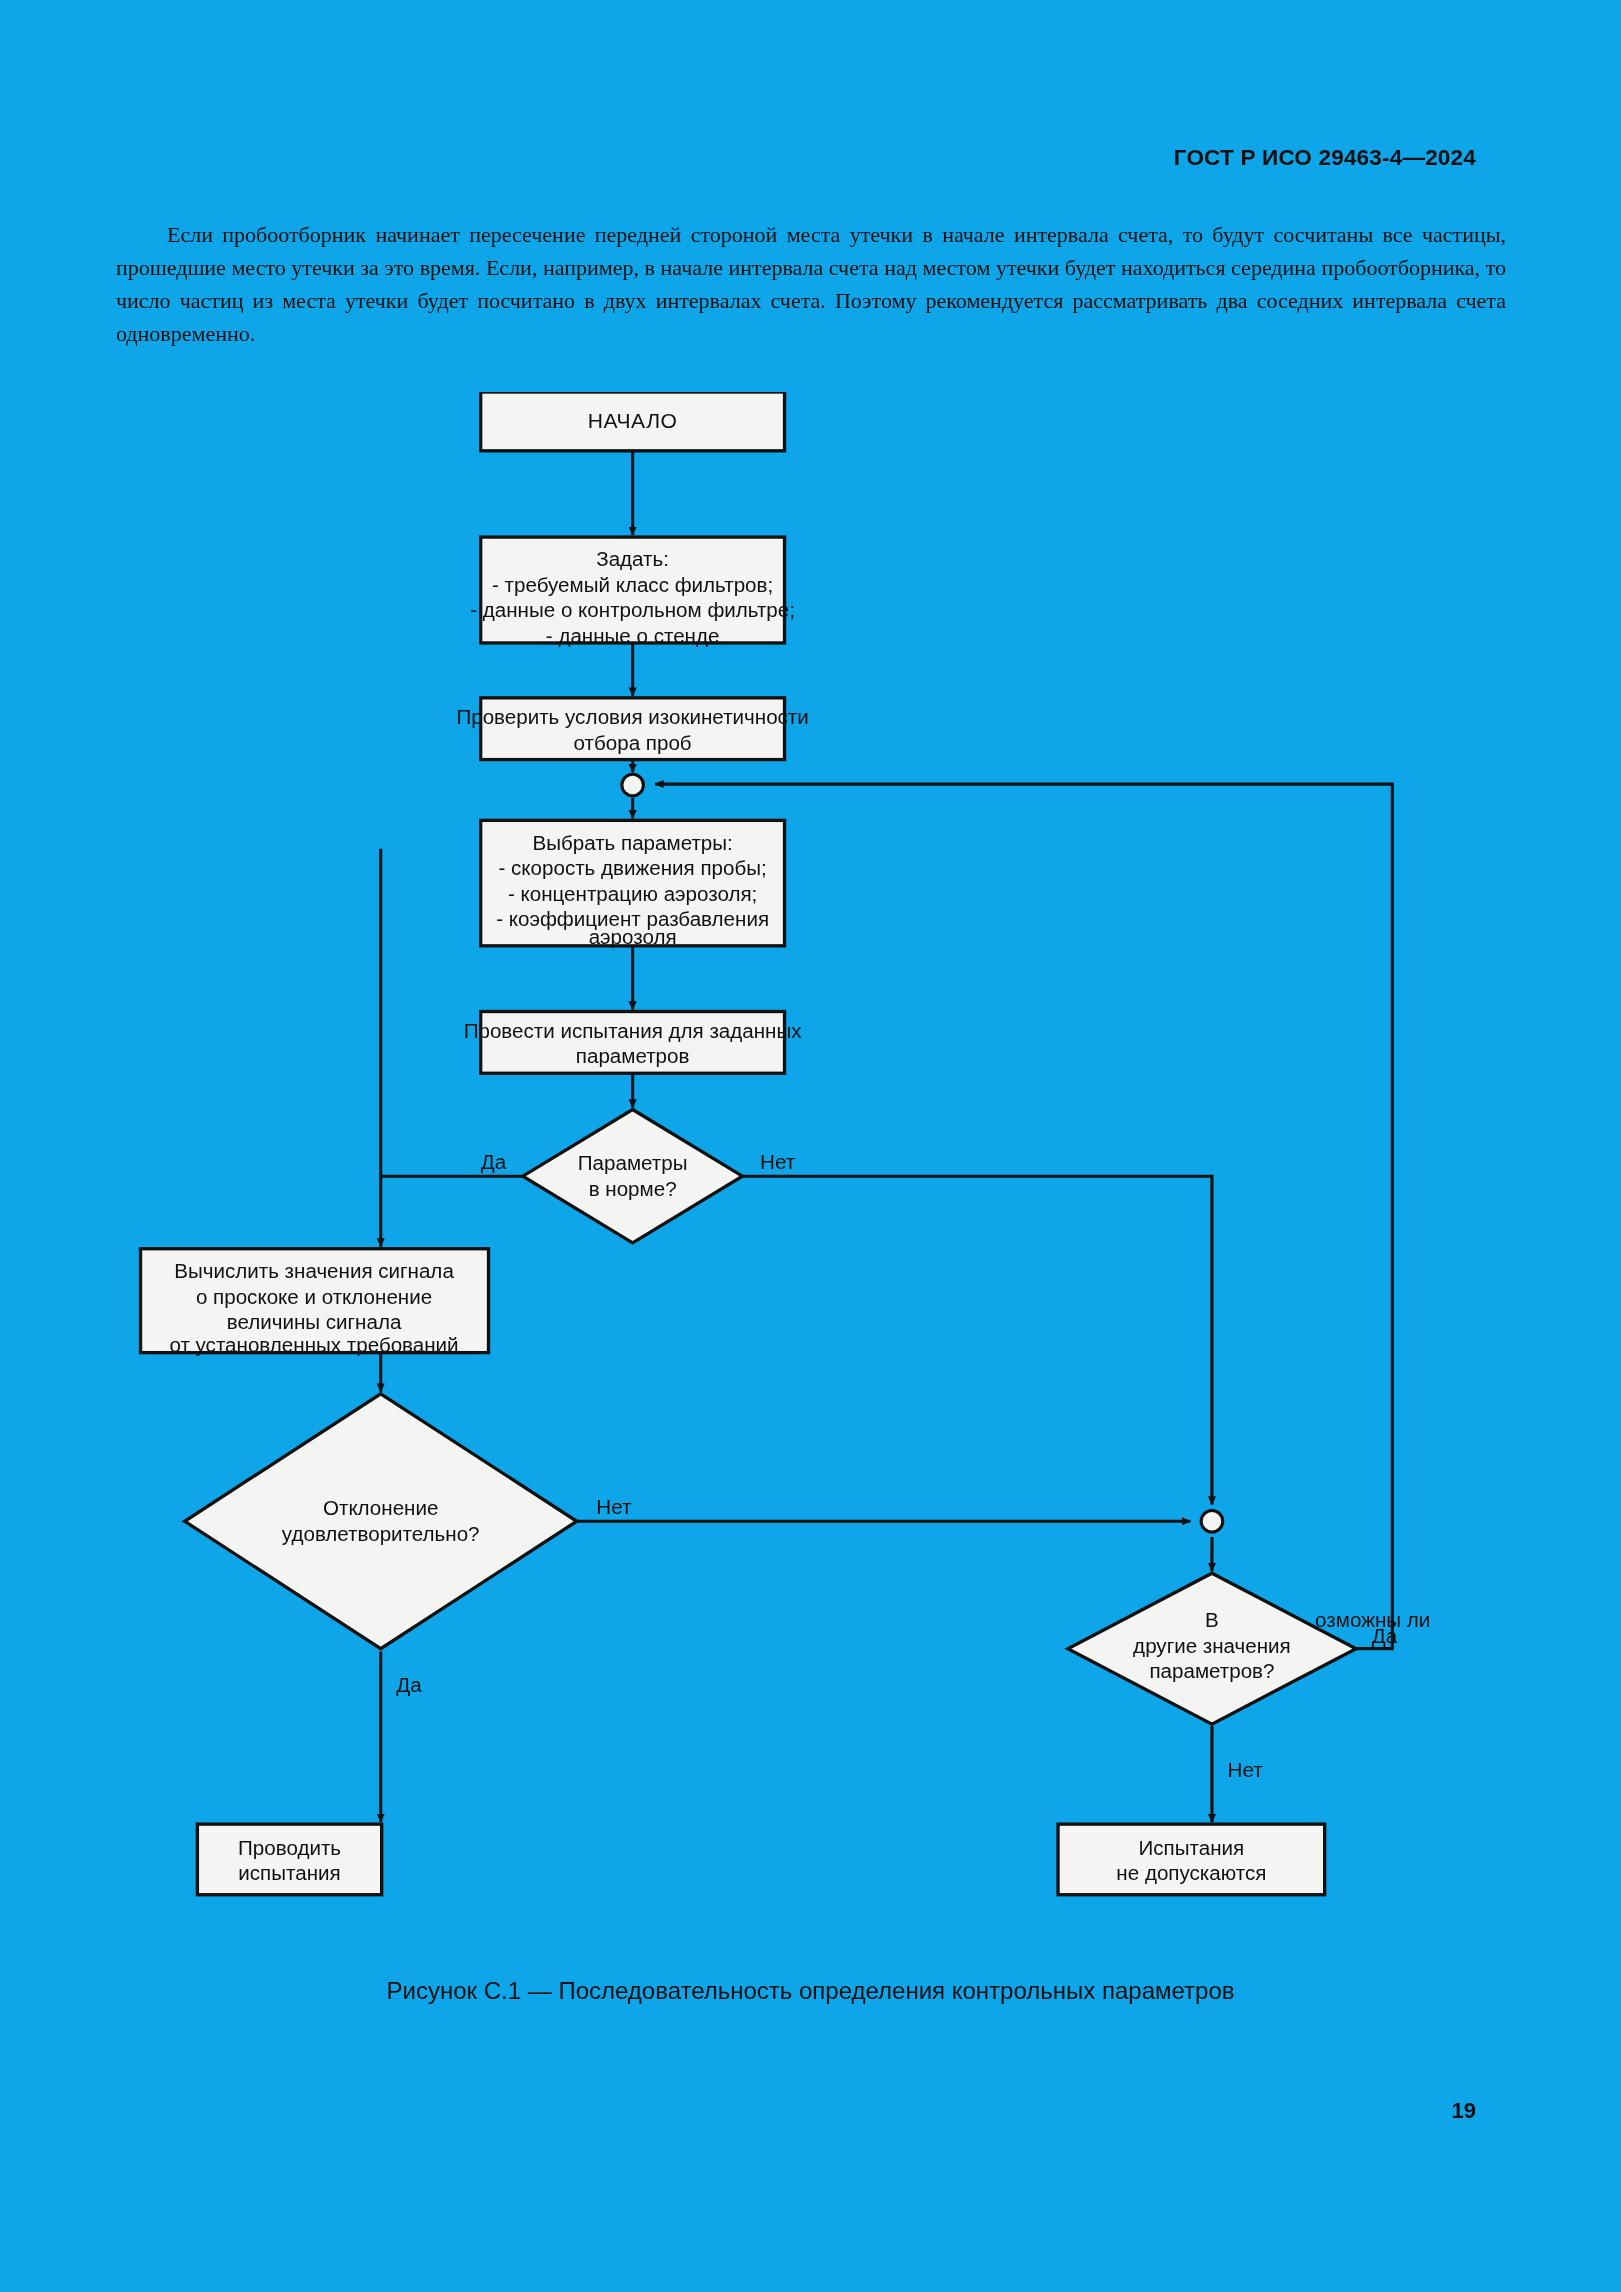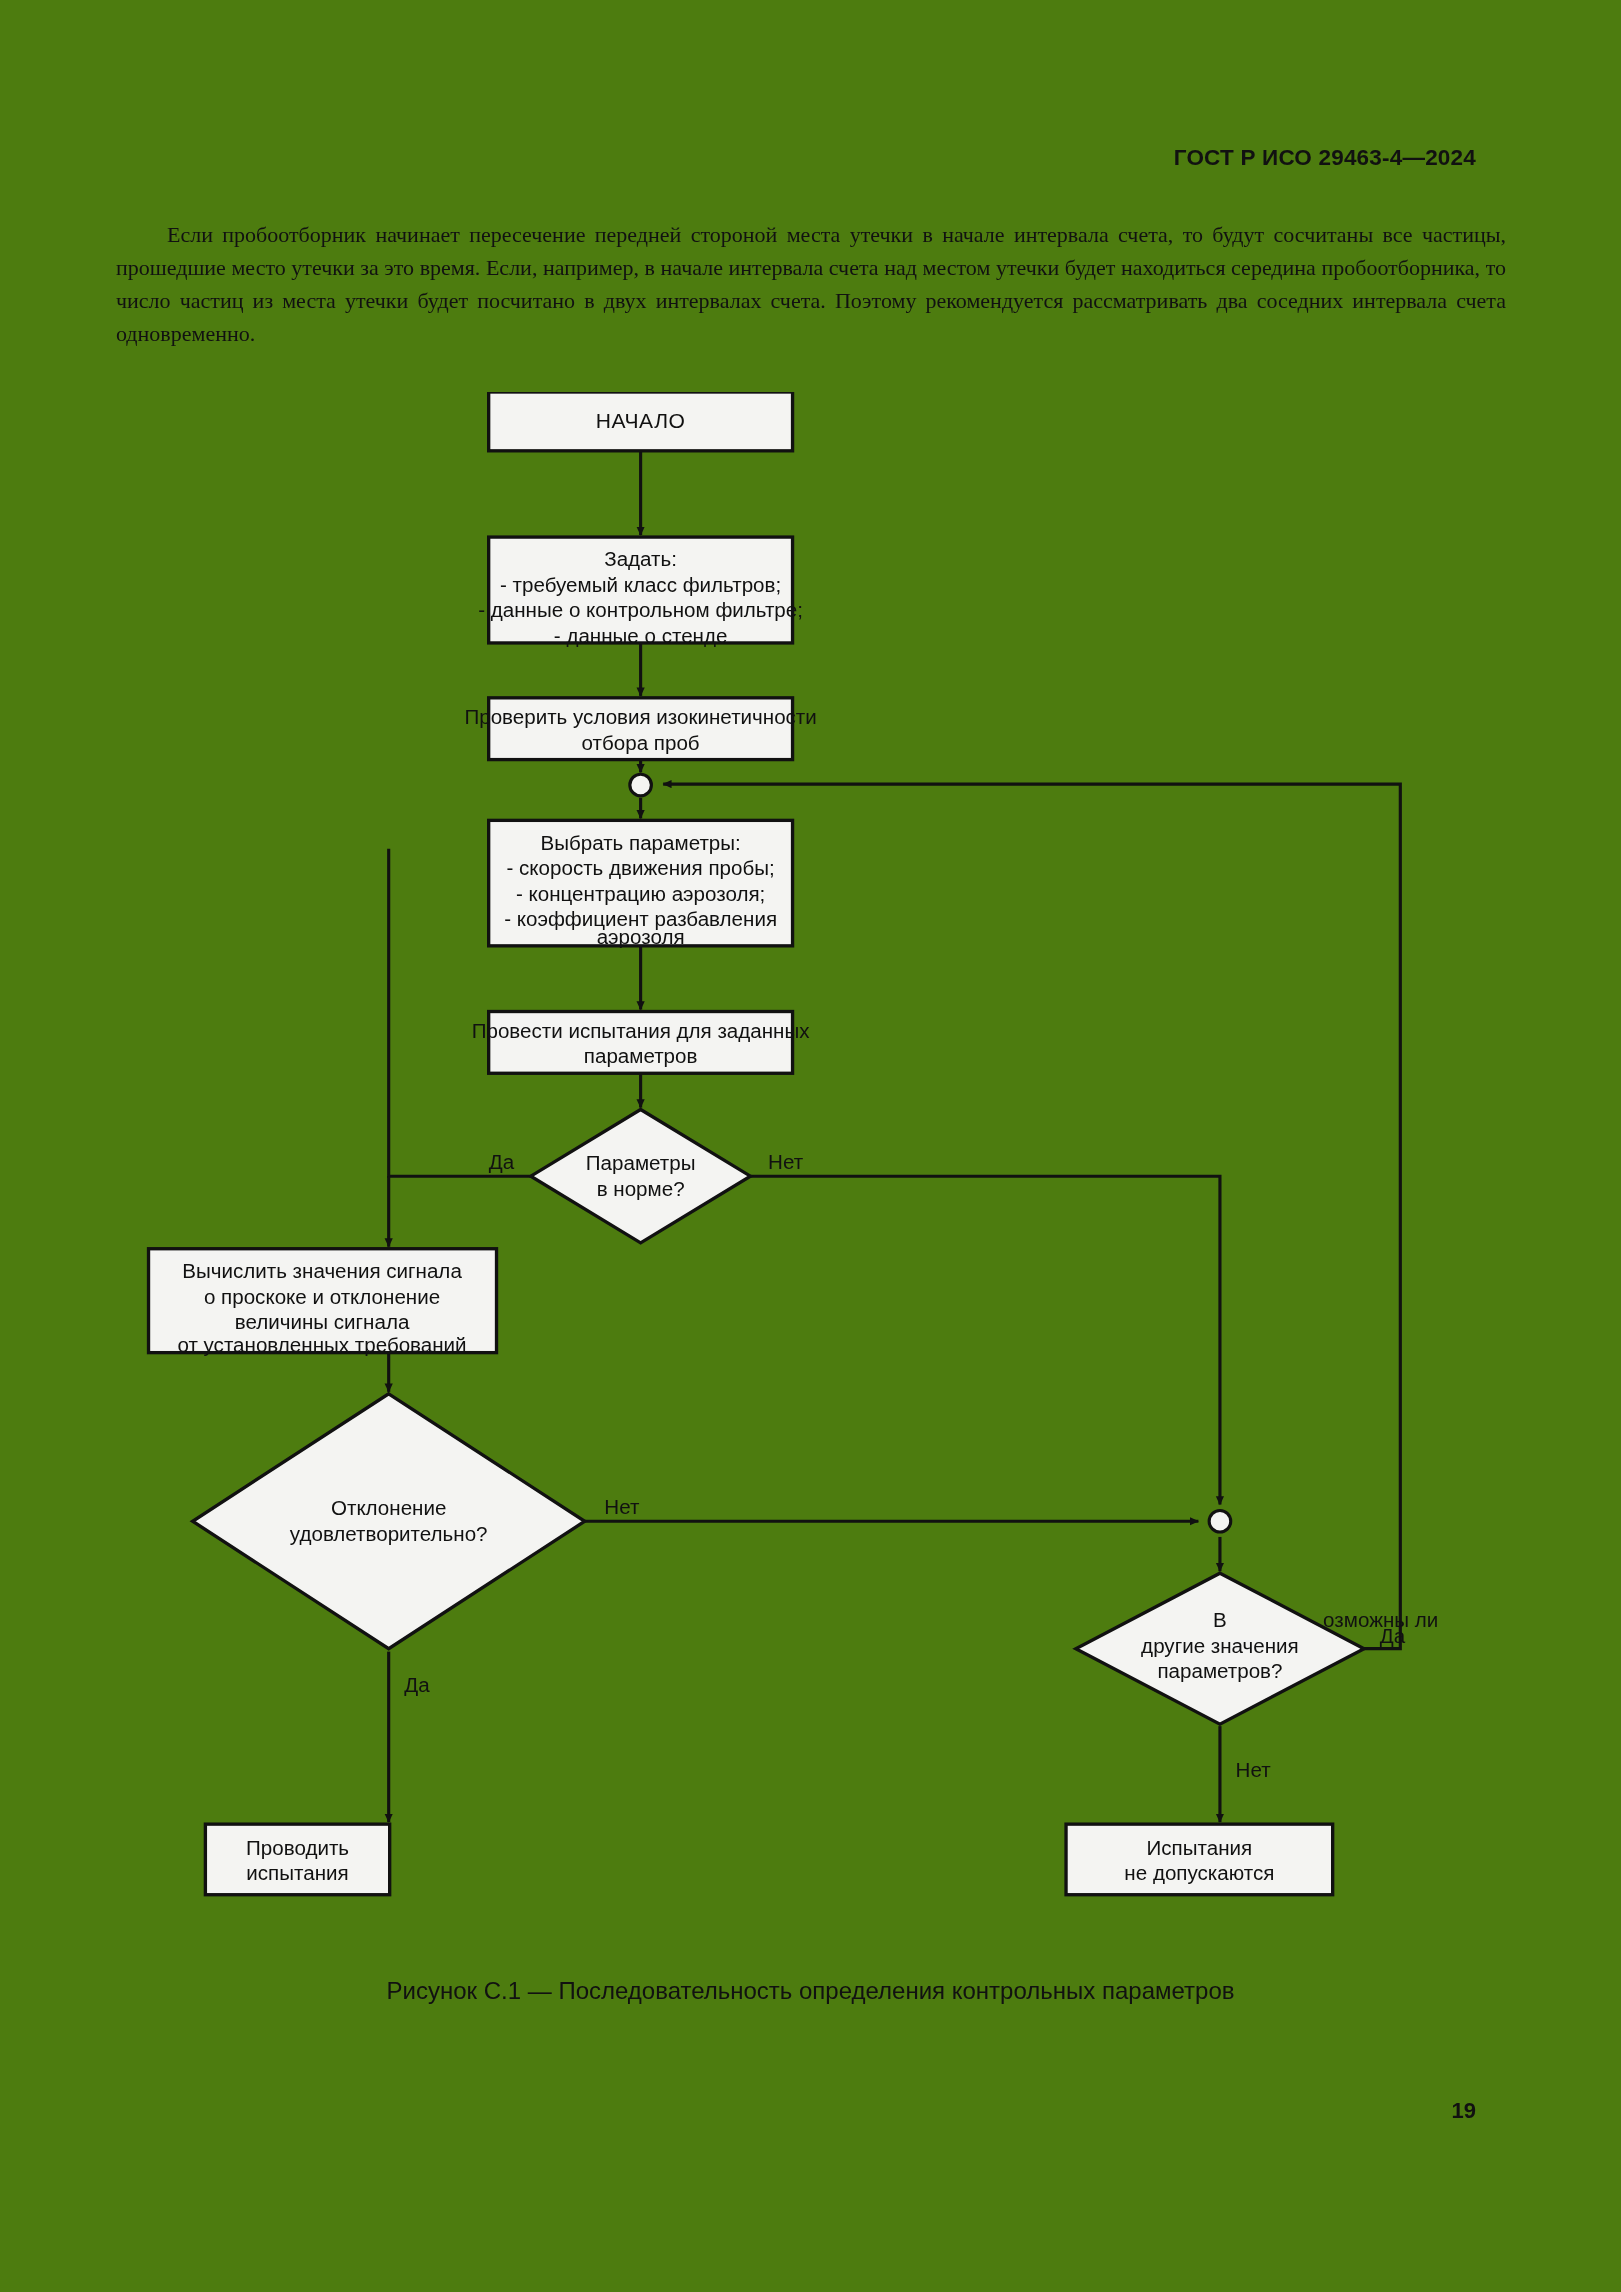--- a/index.html
+++ b/index.html
@@ -11,21 +11,21 @@
     width: 1621px;
     height: 2293px;
     position: relative;
     font-family: "Liberation Sans", sans-serif;
     color: #111111;
     overflow: hidden;
   }
   .page {
     position: absolute;
     inset: 0;
-    background: #4d7c0f;
+    background: #0ea5e9;
   }
   .doc-header {
     position: absolute;
     top: 145px;
     right: 145px;
     font-size: 22.5px;
     font-weight: bold;
     letter-spacing: 0.2px;
     white-space: nowrap;
   }
@@ -39,21 +39,21 @@
     text-align: justify;
   }
   .body-text p {
     margin: 0;
     text-indent: 51px;
     font-family: Liberation Serif, serif;
   }
   .figure {
     position: absolute;
     top: 392px;
-    left: 124px;
+    left: 116px;
     width: 1392px;
     height: 1588px;
   }
   .figure svg {
     display: block;
   }
   .fig-caption {
     position: absolute;
     top: 1977px;
     left: 0;

